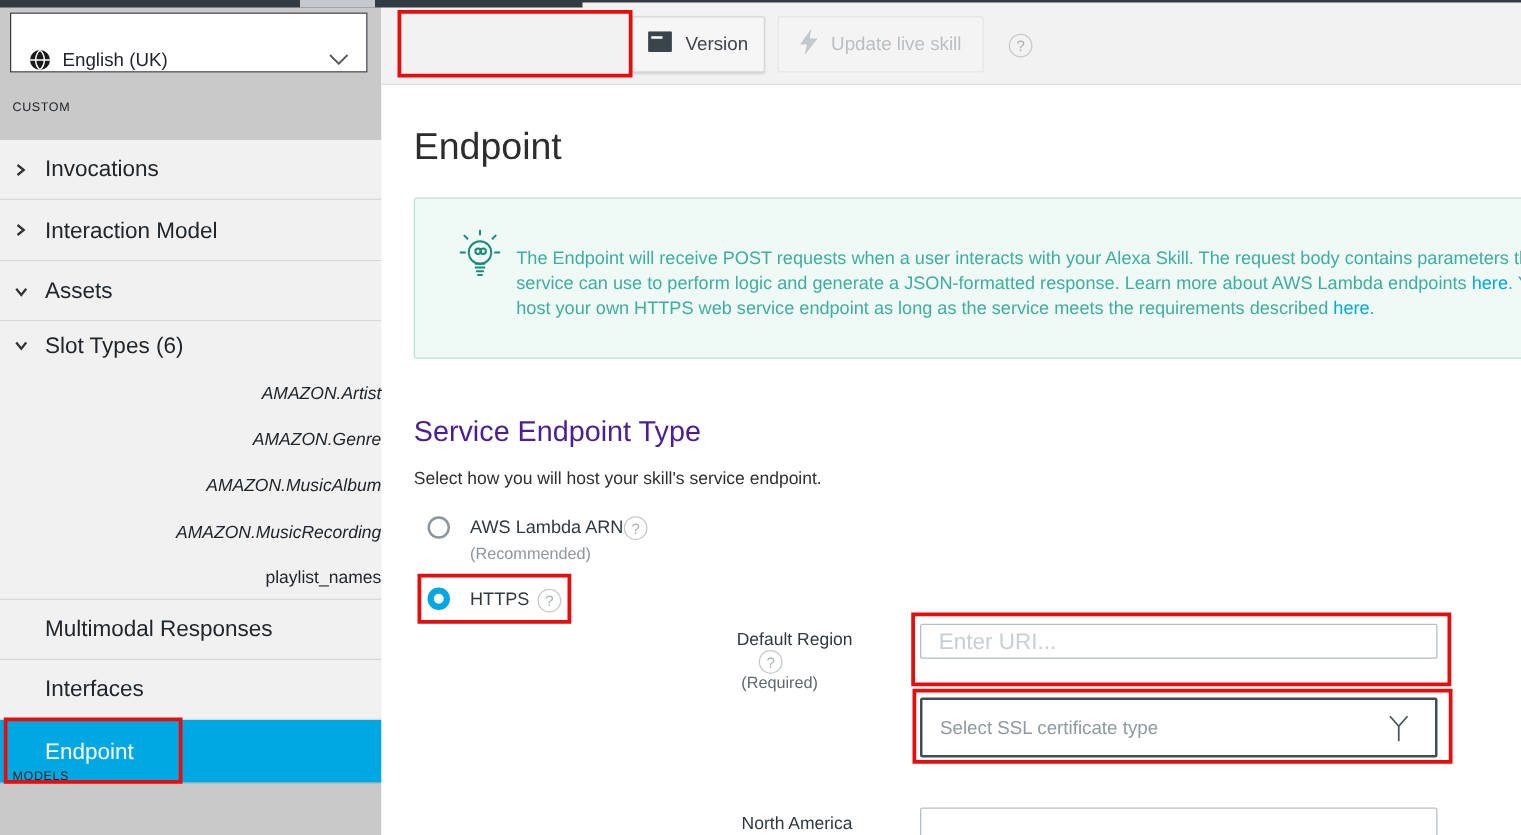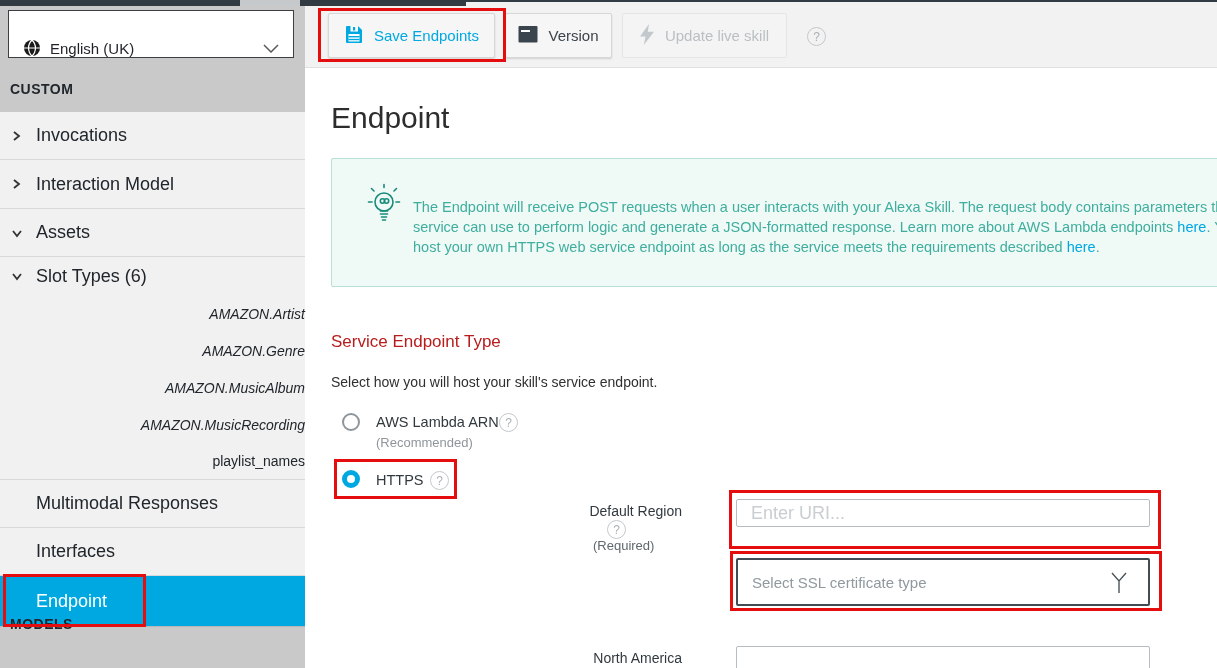--- a/index.html
+++ b/index.html
@@ -13,21 +13,21 @@
   .strip-tab   { position:absolute; left:240px; top:0; width:60px; height:6px; background:#c5c9cc; }
 
   
   .sidebar { position:absolute; left:0; top:0; width:305px; height:668px; background:#f1f1f1; }
   .side-band-top { position:absolute; left:0; top:0; width:305px; height:112px; background:#c9c9c9; }
   .side-band-bottom { position:absolute; left:0; top:626px; width:305px; height:42px; background:#c9c9c9; border-top:1px solid #b5b5b5; }
   .lang-box { position:absolute; left:8px; top:10px; width:286px; height:48px; background:#fff;
               border:1px solid #3a3f44; display:flex; align-items:flex-end; padding:0 14px; cursor:pointer; }
   .lang-box .globe { margin-right:9px; display:flex; }
   .lang-label { font-size:15px; color:#1f2329; flex:1; }
-  .side-header { position:absolute; left:10px; font-size:14px; font-weight:bold; letter-spacing:.5px; color:#20262b; }
+  .side-header { position:absolute; left:10px; font-size:10px; font-weight:normal; letter-spacing:.5px; color:#20262b; }
   .custom-hdr { top:81px; }
   .models-hdr { top:616px; }
   .nav { position:absolute; left:0; top:112px; width:305px; }
   .nav-row { position:relative; display:flex; align-items:center; border-bottom:1px solid #d8d8d8;
              font-size:18px; color:#20262b; cursor:pointer; background:#f1f1f1; }
   .nav-row .chev { position:absolute; left:12px; display:flex; }
   .nav-row .lbl { margin-left:36px; }
   .h48 { height:48px; } .h49 { height:49px; } .h38 { height:38px; border-bottom:none; }
   .sub-row { height:37px; display:flex; align-items:center; font-size:14px; color:#20262b;
              background:#f1f1f1; cursor:pointer;justify-content:flex-end; }
@@ -52,21 +52,21 @@
 
   
   .page-title { position:absolute; left:331px; top:101px; font-size:30px; font-weight:400; color:#2d2d2d; }
   .info-box { position:absolute; left:331px; top:158px; width:906px; height:129px; background:#eff9f6;
               border:1px solid #badfd6; border-radius:2px; overflow:hidden; }
   .info-icon { position:absolute; left:34px; top:24px; }
   .info-text { position:absolute; left:81px; top:38px; width:820px; font-size:14.5px; line-height:20px;
                color:#3fae9e; }
   .info-line { white-space:nowrap; overflow:hidden; }
   .info-link { color:#00a8e1; cursor:pointer; }
-  .section-title { position:absolute; left:331px; top:332px; font-size:17px; color:#b91c1c; }
+  .section-title { position:absolute; left:331px; top:332px; font-size:23px; color:#4c1d95; }
   .section-desc { position:absolute; left:331px; top:374px; font-size:14px; color:#2f2f2f; }
 
   .radio { position:absolute; width:18px; height:18px; border-radius:50%; background:#fff; cursor:pointer; }
   .radio.off { border:2px solid #8f969b; }
   .radio.on  { border:5px solid #00a8e1; }
   .radio1 { left:342px; top:413px; }
   .radio2 { left:342px; top:470px; }
   .radio-label { position:absolute; font-size:14.5px; color:#31393f; cursor:pointer; }
   .rl1 { left:376px; top:414px; }
   .rl2 { left:376px; top:472px; }
@@ -183,33 +183,20 @@
       </div>
       <div class="nav-row selected">
         <span class="lbl">Endpoint</span>
       </div>
     </div>
 
     <div class="side-header models-hdr">MODELS</div>
   </div>
 
   <div class="toolbar">
-    <div class="tbtn tbtn-save">
-      <span>
-        <svg width="20" height="20" viewBox="0 0 20 20">
-          <path d="M3,2 h11 l4,4 v12 a1,1 0 0 1 -1,1 h-14 a1,1 0 0 1 -1,-1 v-15 a1,1 0 0 1 1,-1 z" fill="#00a8e1"></path>
-          <rect x="6.5" y="2" width="7.5" height="5.5" fill="#ffffff"></rect>
-          <rect x="9" y="3" width="2.2" height="3.5" fill="#00a8e1"></rect>
-          <rect x="4.5" y="10" width="11" height="7.5" fill="#ffffff"></rect>
-          <rect x="4.5" y="12" width="11" height="1.4" fill="#00a8e1"></rect>
-          <rect x="4.5" y="14.8" width="11" height="1.4" fill="#00a8e1"></rect>
-        </svg>
-      </span>
-      <span>Save Endpoints</span>
-    </div>
     <div class="tbtn tbtn-version">
       <span>
         <svg width="20" height="17" viewBox="0 0 20 17">
           <rect x="0.5" y="0" width="19" height="16.5" rx="1" fill="#3a444c"></rect>
           <rect x="3" y="4" width="9" height="2" fill="#ffffff"></rect>
         </svg>
       </span>
       <span>Version</span>
     </div>
     <div class="tbtn tbtn-update">

